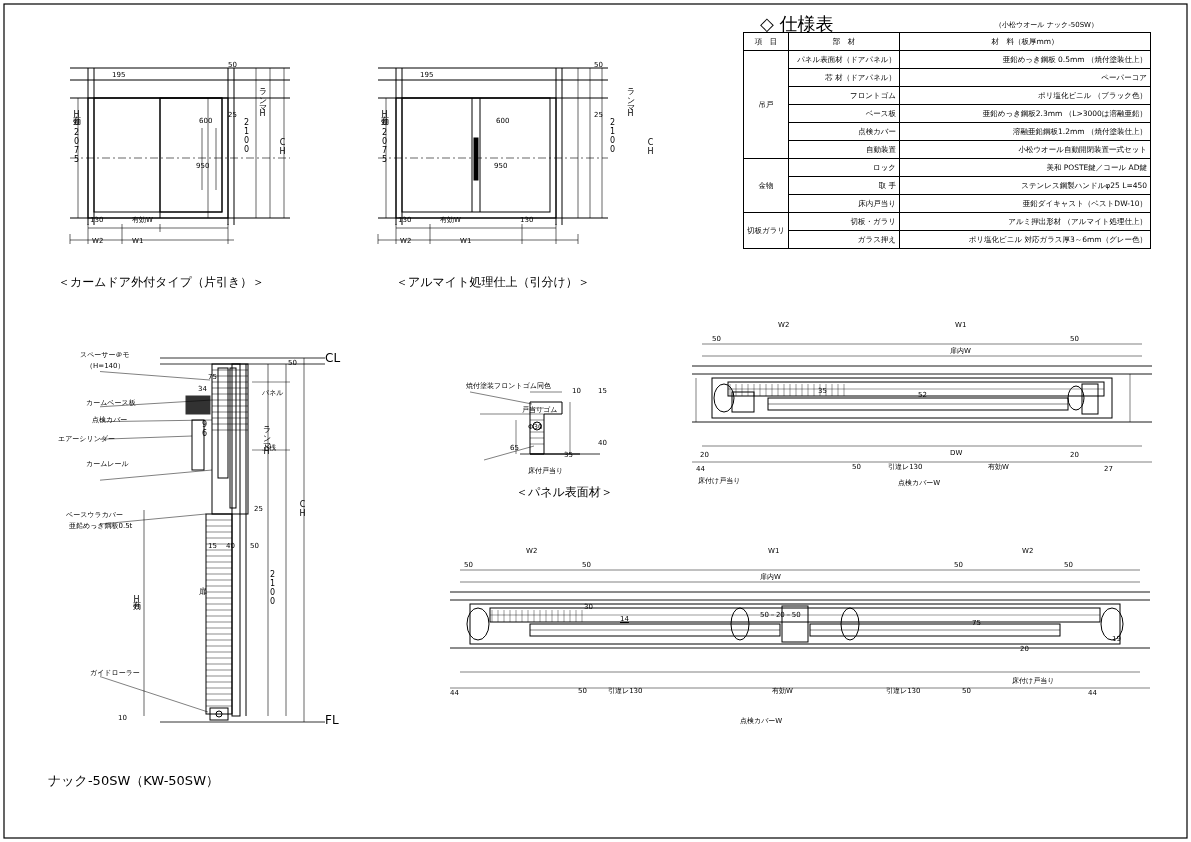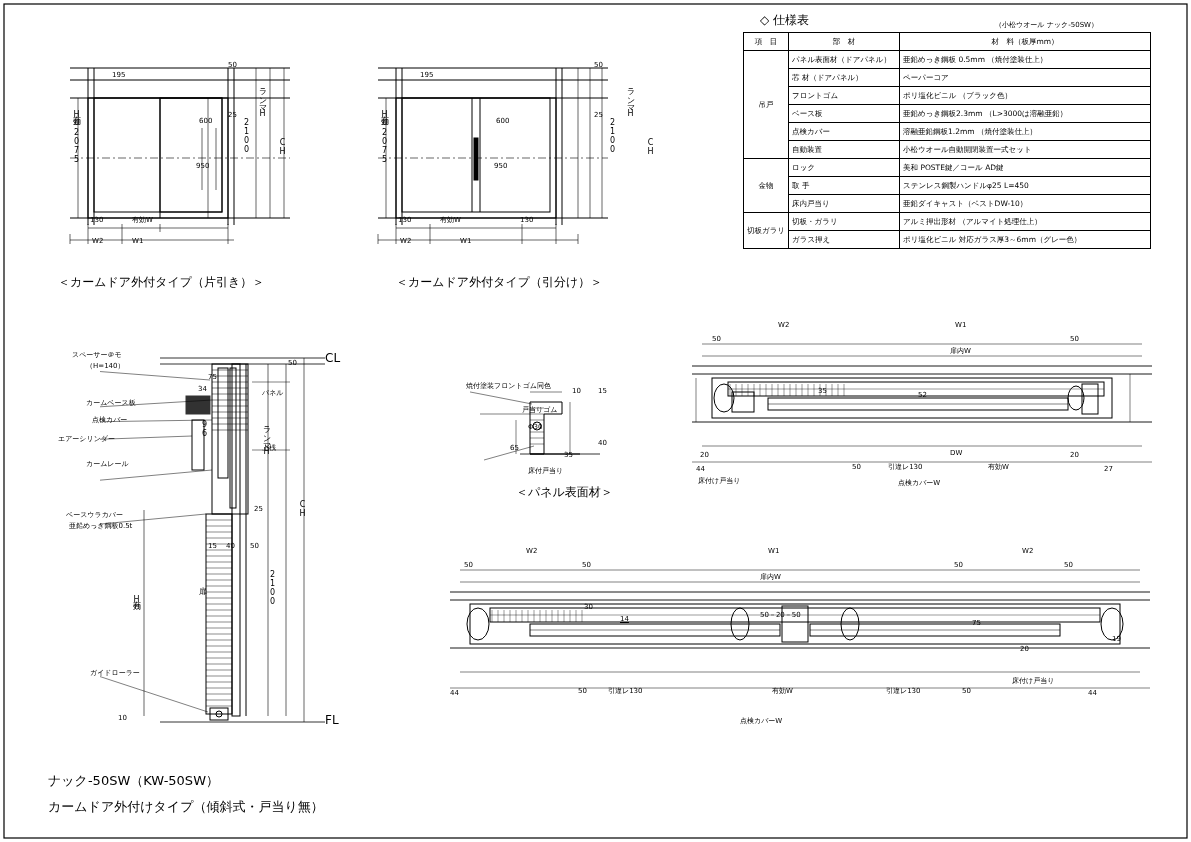--- a/index.html
+++ b/index.html
@@ -3,24 +3,24 @@
 <meta charset="utf-8">
 <style>
   html,body{margin:0;padding:0;background:#ffffff;}
   body{font-family:"DejaVu Sans","Liberation Sans",sans-serif;}
   #sheet{position:relative;width:1191px;height:842px;background:#fff;overflow:hidden;}
   .abs{position:absolute;}
   .txt9{font-size:12px;color:#000;white-space:nowrap;line-height:1;}
   .txt7{font-size:7px;color:#000;white-space:nowrap;line-height:1;}
   .vert{writing-mode:vertical-rl;text-orientation:upright;font-size:8px;color:#000;line-height:1;}
   .big{font-size:13px;color:#000;white-space:nowrap;}
-  .title{font-size:12px;color:#000;white-space:nowrap;}
+  .title{font-size:18px;color:#000;white-space:nowrap;}
   
   #spec{position:absolute;left:743px;top:32px;width:408px;border-collapse:collapse;}
-  #spec td{border:1px solid #000;font-size:7.5px;padding:1px 3px;color:#000;height:15px;white-space:nowrap;}
+  #spec td{border:1px solid #000;font-size:7.5px;padding:1px 3px;color:#000;height:15px;white-space:nowrap;text-align:right;}
   #spec td.c{text-align:center;}
   .grp{text-align:center;width:34px;}
   .itm{width:104px;}
   svg{display:block;}
 </style>
 </head>
 <body>
 
 <div id="sheet">
 
@@ -185,21 +185,21 @@
   <div class="abs txt7" style="left:496px;top:118px;">600</div>
   <div class="abs txt7" style="left:494px;top:163px;">950</div>
   <div class="abs txt7" style="left:594px;top:112px;">25</div>
   <div class="abs vert" style="left:608px;top:118px;">2100</div>
   <div class="abs vert" style="left:646px;top:138px;">CH</div>
   <div class="abs txt7" style="left:398px;top:217px;">130</div>
   <div class="abs txt7" style="left:440px;top:217px;">有効W</div>
   <div class="abs txt7" style="left:520px;top:217px;">130</div>
   <div class="abs txt7" style="left:400px;top:238px;">W2</div>
   <div class="abs txt7" style="left:460px;top:238px;">W1</div>
-  <div class="abs txt9" style="left:396px;top:276px;">＜カームドア外付タイプ（引分け）＞</div>
+  <div class="abs txt9" style="left:396px;top:276px;">＜アルマイト処理仕上（引分け）＞</div>
 
   <svg class="abs" style="left:100px;top:340px" width="230" height="400">
     <g stroke="#000" fill="none" stroke-width="1">
 
       <line x1="60" y1="18" x2="225" y2="18" stroke-width="0.8"></line>
       <line x1="60" y1="24" x2="225" y2="24" stroke-width="0.8"></line>
 
       <rect x="112" y="24" width="36" height="150"></rect>
       <rect x="118" y="28" width="10" height="110" fill="none"></rect>
       <rect x="130" y="28" width="6" height="140"></rect>
@@ -280,21 +280,21 @@
         <line x1="-20" y1="186" x2="106" y2="174"></line>
         <line x1="-20" y1="330" x2="108" y2="372"></line>
         <line x1="152" y1="42" x2="190" y2="42"></line>
         <line x1="152" y1="110" x2="190" y2="110"></line>
       </g>
     </g>
   </svg>
   <div class="abs txt9" style="left:325px;top:352px;text-align:right;">CL</div>
   <div class="abs txt9" style="left:325px;top:714px;">FL</div>
 
-  <div class="abs txt7" style="left:72px;top:352px;">スペーサー＠モ</div>
+  <div class="abs txt7" style="left:80px;top:352px;">スペーサー＠モ</div>
   <div class="abs txt7" style="left:86px;top:363px;">（H=140）</div>
   <div class="abs txt7" style="left:86px;top:400px;">カームベース板</div>
   <div class="abs txt7" style="left:92px;top:417px;">点検カバー</div>
   <div class="abs txt7" style="left:58px;top:436px;">エアーシリンダー</div>
   <div class="abs txt7" style="left:86px;top:461px;">カームレール</div>
   <div class="abs txt7" style="left:66px;top:512px;">ベースウラカバー</div>
   <div class="abs txt7" style="left:69px;top:523px;">亜鉛めっき鋼板0.5t</div>
   <div class="abs txt7" style="left:90px;top:670px;">ガイドローラー</div>
 
   <div class="abs txt7" style="left:262px;top:390px;">パネル</div>
@@ -485,15 +485,14 @@
   <div class="abs txt7" style="left:1112px;top:636px;">19</div>
   <div class="abs txt7" style="left:578px;top:688px;">50</div>
   <div class="abs txt7" style="left:608px;top:688px;">引違レ130</div>
   <div class="abs txt7" style="left:772px;top:688px;">有効W</div>
   <div class="abs txt7" style="left:886px;top:688px;">引違レ130</div>
   <div class="abs txt7" style="left:962px;top:688px;">50</div>
   <div class="abs txt7" style="left:1012px;top:678px;">床付け戸当り</div>
   <div class="abs txt7" style="left:740px;top:718px;">点検カバーW</div>
 
   <div class="abs big" style="left:48px;top:772px;">ナック-50SW（KW-50SW）</div>
-  <div class="abs big" style="left:48px;top:798px;">カームドア外付けタイプ（傾斜式・戸当り無）</div>
 
 </div>
 
 </body></html>

